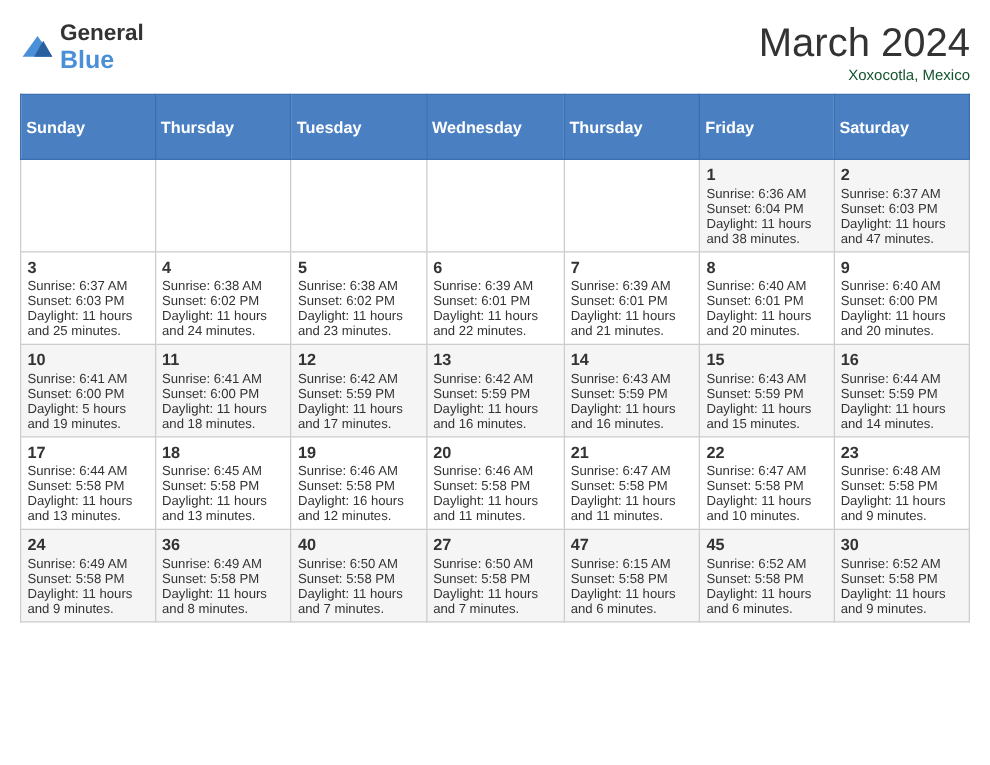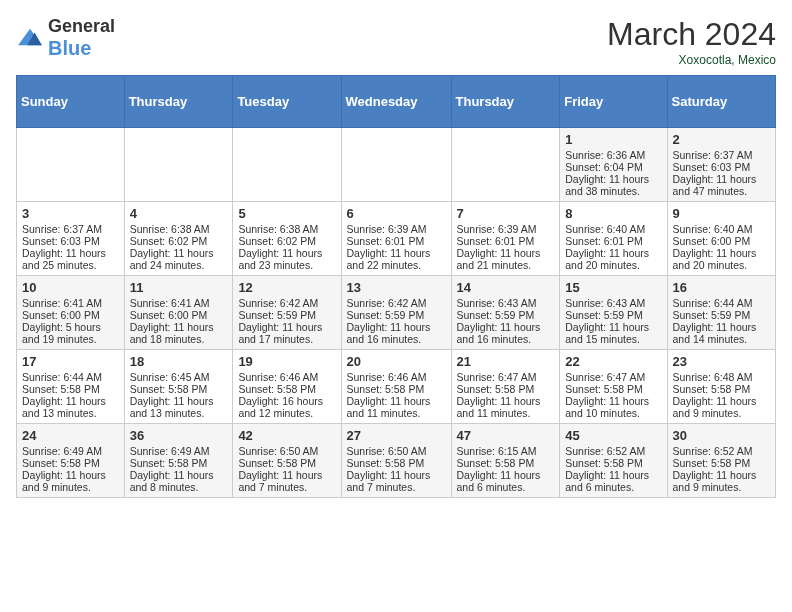--- a/index.html
+++ b/index.html
@@ -276,21 +276,21 @@
           <div>Sunset: 5:58 PM</div>
           <div>Daylight: 11 hours and 9 minutes.</div>
         </td>
         <td>
           <span class="day-number">36</span>
           <div>Sunrise: 6:49 AM</div>
           <div>Sunset: 5:58 PM</div>
           <div>Daylight: 11 hours and 8 minutes.</div>
         </td>
         <td>
-          <span class="day-number">42</span>
+          <span class="day-number">40</span>
           <div>Sunrise: 6:50 AM</div>
           <div>Sunset: 5:58 PM</div>
           <div>Daylight: 11 hours and 7 minutes.</div>
         </td>
         <td>
           <span class="day-number">27</span>
           <div>Sunrise: 6:50 AM</div>
           <div>Sunset: 5:58 PM</div>
           <div>Daylight: 11 hours and 7 minutes.</div>
         </td>

